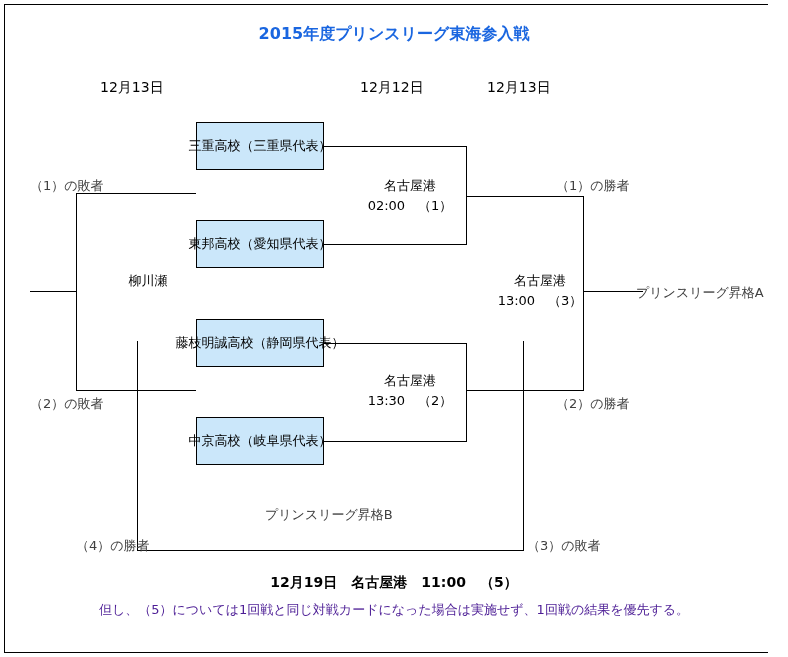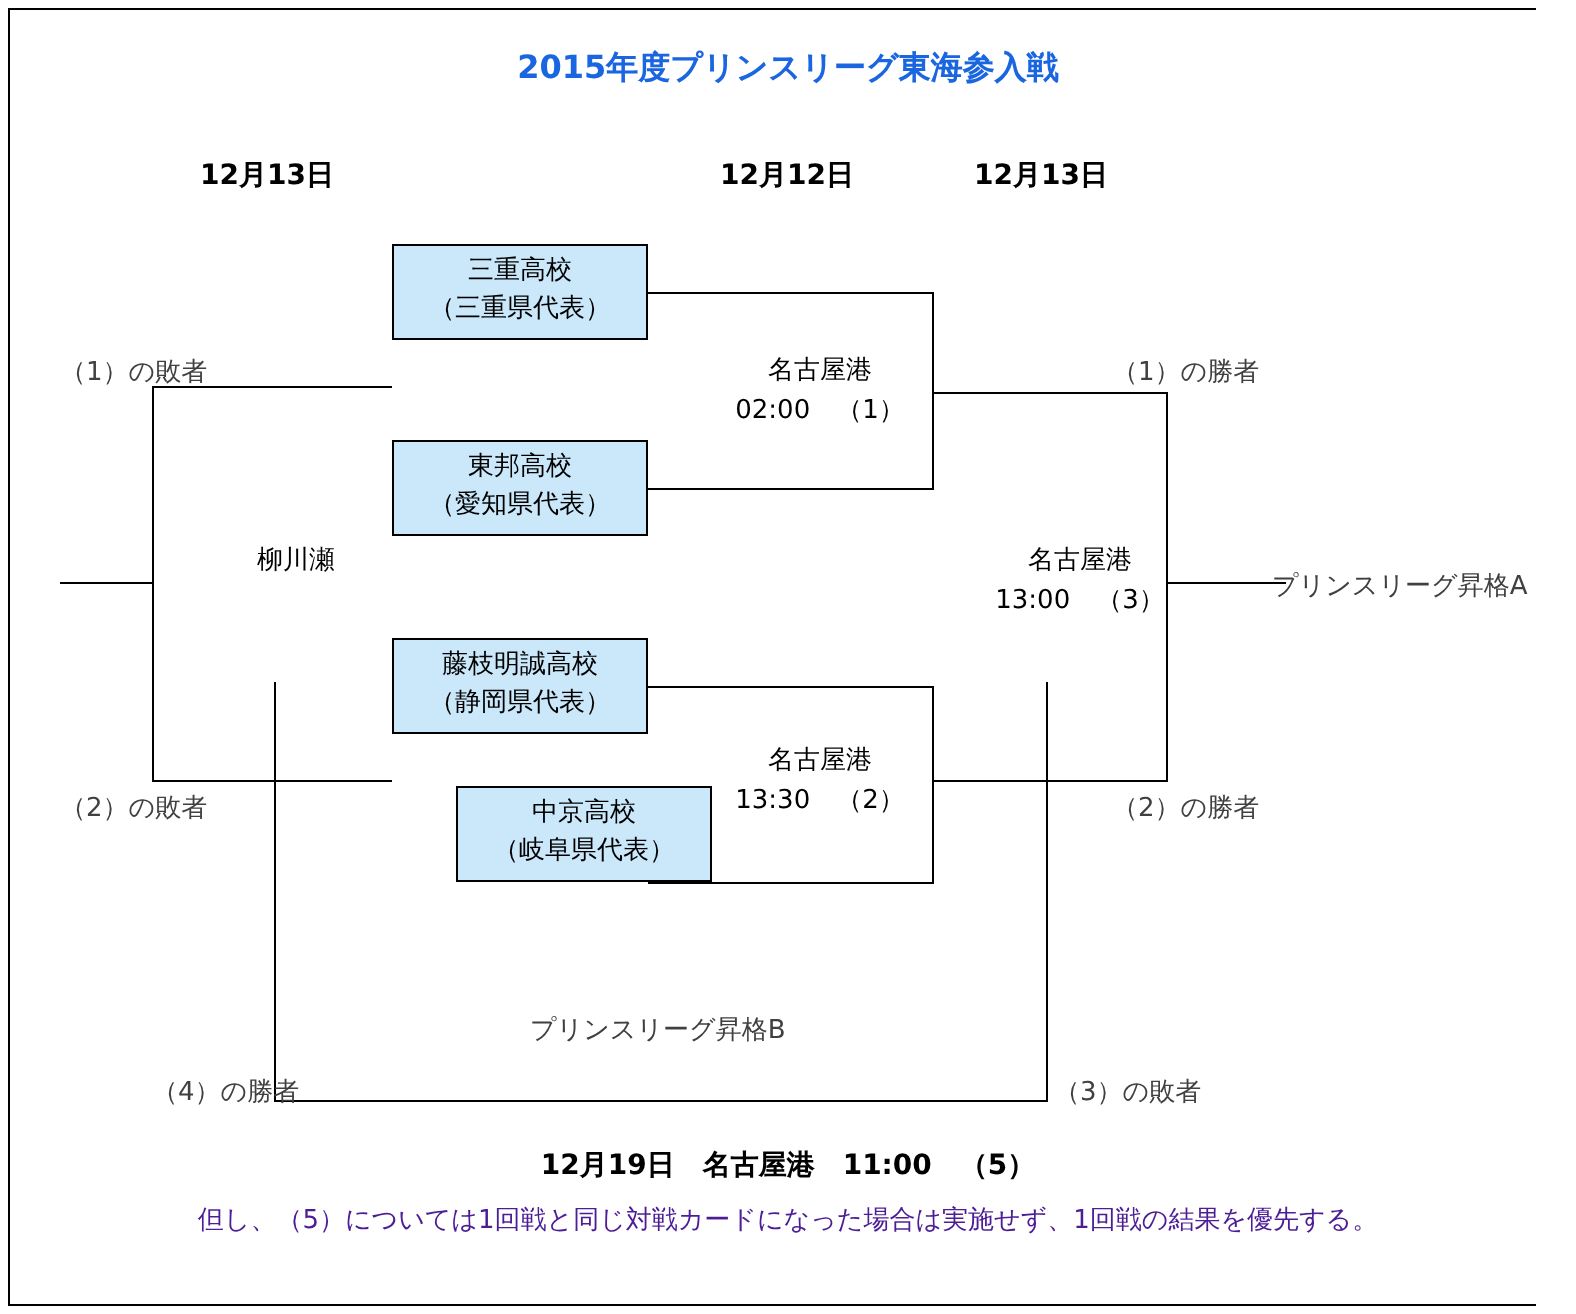--- a/index.html
+++ b/index.html
@@ -34,33 +34,33 @@
     width: 788px;
     text-align: center;
     color: #1a66e0;
     font-size: 16px;
     font-weight: bold;
     letter-spacing: 0px;
   }
   .date-hdr {
     position: absolute;
     font-size: 14px;
-    font-weight: bold;
+    font-weight: normal;
     color: #000000;
     white-space: nowrap;
   }
   .team-box {
     position: absolute;
     width: 128px;
     height: 48px;
     background: #cbe7fa;
     border: 1px solid #000000;
     box-sizing: border-box;
     display: flex;
-    flex-direction: column;
+    flex-direction: row;
     align-items: center;
     justify-content: center;
     font-size: 13px;
     line-height: 1.45;
     color: #000000;
   }
   .team-box .t-name { white-space: nowrap; }
   .team-box .t-pref { white-space: nowrap; }
 
   .match-label {
@@ -138,21 +138,21 @@
 
   <div class="match-label" style="left:350px; top:176px; width:120px;">
     <div>名古屋港</div>
     <div>02:00　（1）</div>
   </div>
 
   <div class="team-box" style="left:196px; top:319px;">
     <span class="t-name">藤枝明誠高校</span>
     <span class="t-pref">（静岡県代表）</span>
   </div>
-  <div class="team-box" style="left:196px; top:393px;margin-left:32px;">
+  <div class="team-box" style="left:196px; top:417px;">
     <span class="t-name">中京高校</span>
     <span class="t-pref">（岐阜県代表）</span>
   </div>
 
   <div class="hline" style="left:324px; top:343px; width:142px;"></div>
   <div class="hline" style="left:324px; top:441px; width:142px;"></div>
   <div class="vline" style="left:466px; top:343px; height:99px;"></div>
   <div class="hline" style="left:466px; top:390px; width:117px;"></div>
 
   <div class="match-label" style="left:350px; top:371px; width:120px;">

